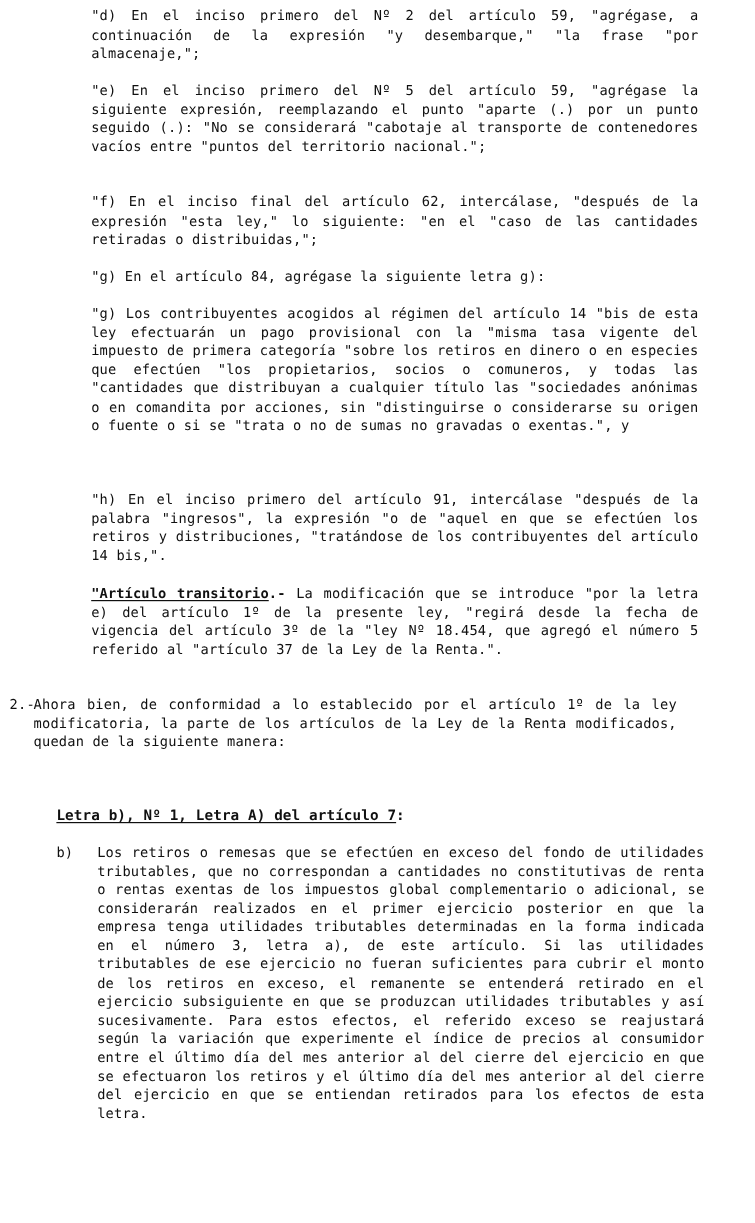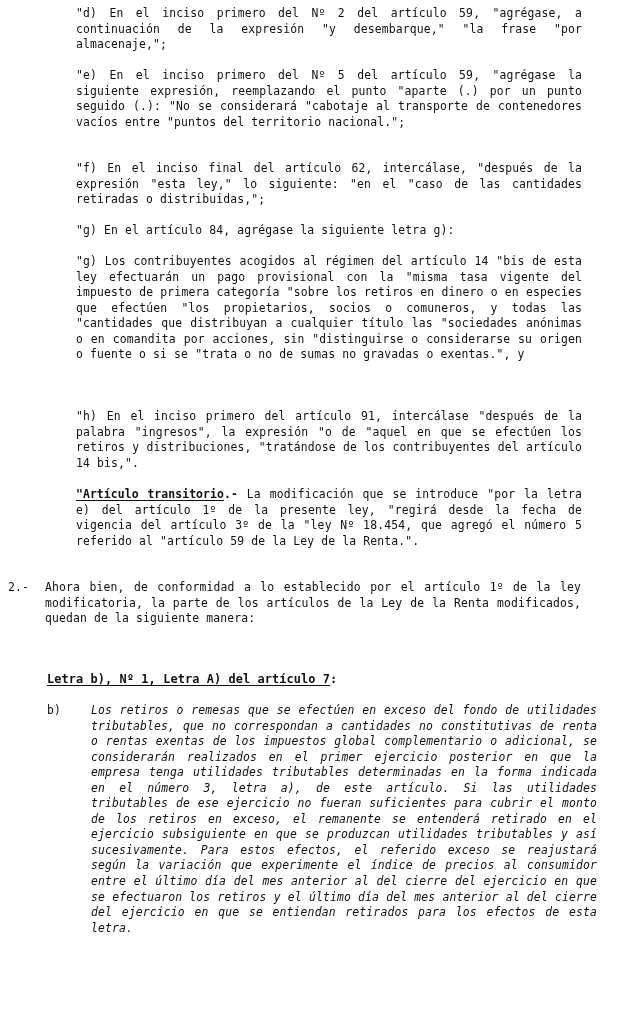--- a/index.html
+++ b/index.html
@@ -50,40 +50,39 @@
     width: 574px;
   }
   .num-item .marker {
     position: absolute;
     left: 0;
     top: 0;
     width: 38px;
     text-align: left;
   }
   .num-item .body {
-    margin-left: 37px;
+    margin-left: 20px;
     width: 536px;
   }
 
   
   .let-item {
     position: absolute;
     left: 47px;
     width: 535px;
   }
   .let-item .marker {
     position: absolute;
     left: 0;
     top: 0;
     width: 29px;
   }
   .let-item .body {
-    margin-left: 44px;
+    margin-left: 34px;
     width: 506px;
-    font-style: italic;
   }
 
   
   .hd {
     font-weight: bold;
     text-decoration: underline;
     text-decoration-thickness: 1.2px;
     text-underline-offset: 2px;
     letter-spacing: 0.1px;
   }
@@ -111,21 +110,21 @@
     <div class="quote-blk blk" style="top:68px;">"e) En el inciso primero del Nº 5 del artículo 59, "agrégase la siguiente expresión, reemplazando el punto "aparte (.) por un punto seguido (.): "No se considerará "cabotaje al transporte de contenedores vacíos entre "puntos del territorio nacional.";</div>
 
     <div class="quote-blk blk" style="top:161px;">"f) En el inciso final del artículo 62, intercálase, "después de la expresión "esta ley," lo siguiente: "en el "caso de las cantidades retiradas o distribuidas,";</div>
 
     <div class="quote-blk blk" style="top:223px;">"g) En el artículo 84, agrégase la siguiente letra g):</div>
 
     <div class="quote-blk blk" style="top:254px;">"g) Los contribuyentes acogidos al régimen del artículo 14 "bis de esta ley efectuarán un pago provisional con la "misma tasa vigente del impuesto de primera categoría "sobre los retiros en dinero o en especies que efectúen "los propietarios, socios o comuneros, y todas las "cantidades que distribuyan a cualquier título las "sociedades anónimas o en comandita por acciones, sin "distinguirse o considerarse su origen o fuente o si se "trata o no de sumas no gravadas o exentas.", y</div>
 
     <div class="quote-blk blk" style="top:409px;">"h) En el inciso primero del artículo 91, intercálase "después de la palabra "ingresos", la expresión "o de "aquel en que se efectúen los retiros y distribuciones, "tratándose de los contribuyentes del artículo 14 bis,".</div>
 
-    <div class="quote-blk blk" style="top:487px;"><span class="hd">"Artículo transitorio</span><span class="tail" style="font-weight:bold;">.-</span><span> La modificación que se introduce "por la letra e) del artículo 1º de la presente ley, "regirá desde la fecha de vigencia del artículo 3º de la "ley Nº 18.454, que agregó el número 5 referido al "artículo 59 de la Ley de la Renta.".</span></div>
+    <div class="quote-blk blk" style="top:487px;"><span class="hd">"Artículo transitorio</span><span class="tail" style="font-weight:bold;">.-</span><span> La modificación que se introduce "por la letra e) del artículo 1º de la presente ley, "regirá desde la fecha de vigencia del artículo 3º de la "ley Nº 18.454, que agregó el número 5 referido al "artículo 37 de la Ley de la Renta.".</span></div>
 
     <div class="num-item" style="top:580px;">
       <div class="marker blk">2.-</div>
       <div class="body blk">Ahora bien, de conformidad a lo establecido por el artículo 1º de la ley modificatoria, la parte de los artículos de la Ley de la Renta modificados, quedan de la siguiente manera:</div>
     </div>
 
     <div class="heading-line" style="top:672px;"><span class="hd">Letra b), Nº 1, Letra A) del artículo 7</span><span class="tail">:</span></div>
 
     <div class="let-item" style="top:703px;">
       <div class="marker blk">b)</div>

